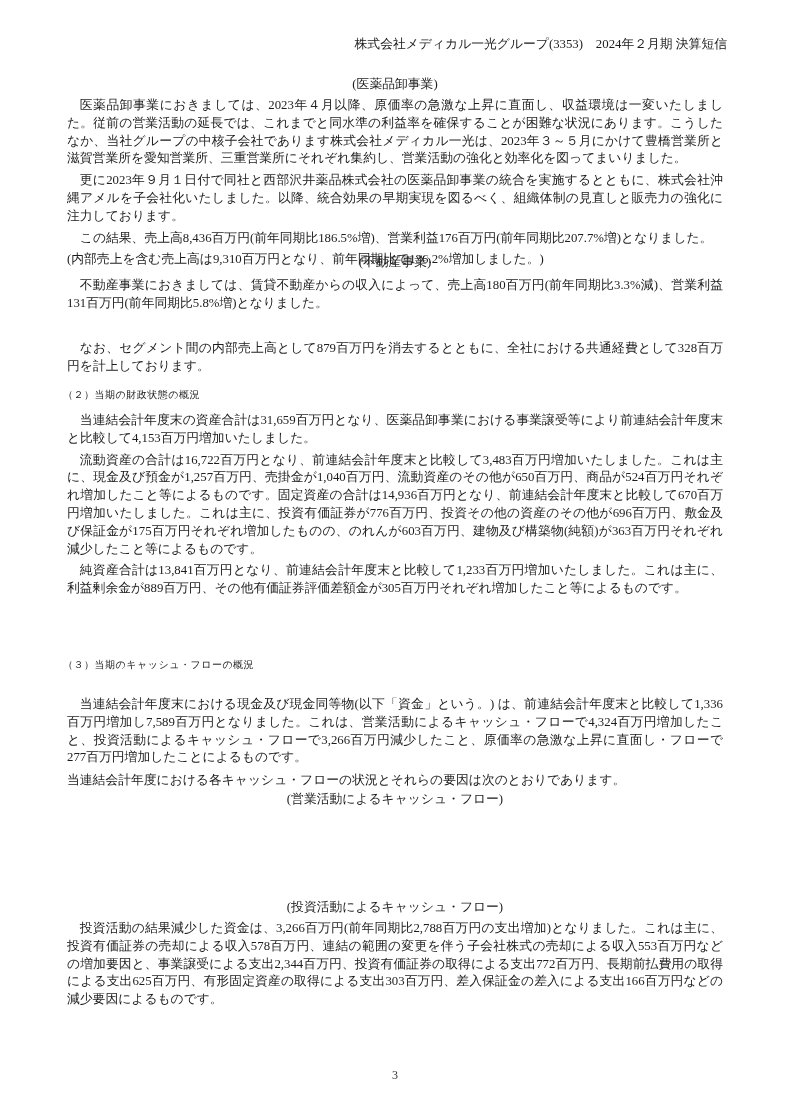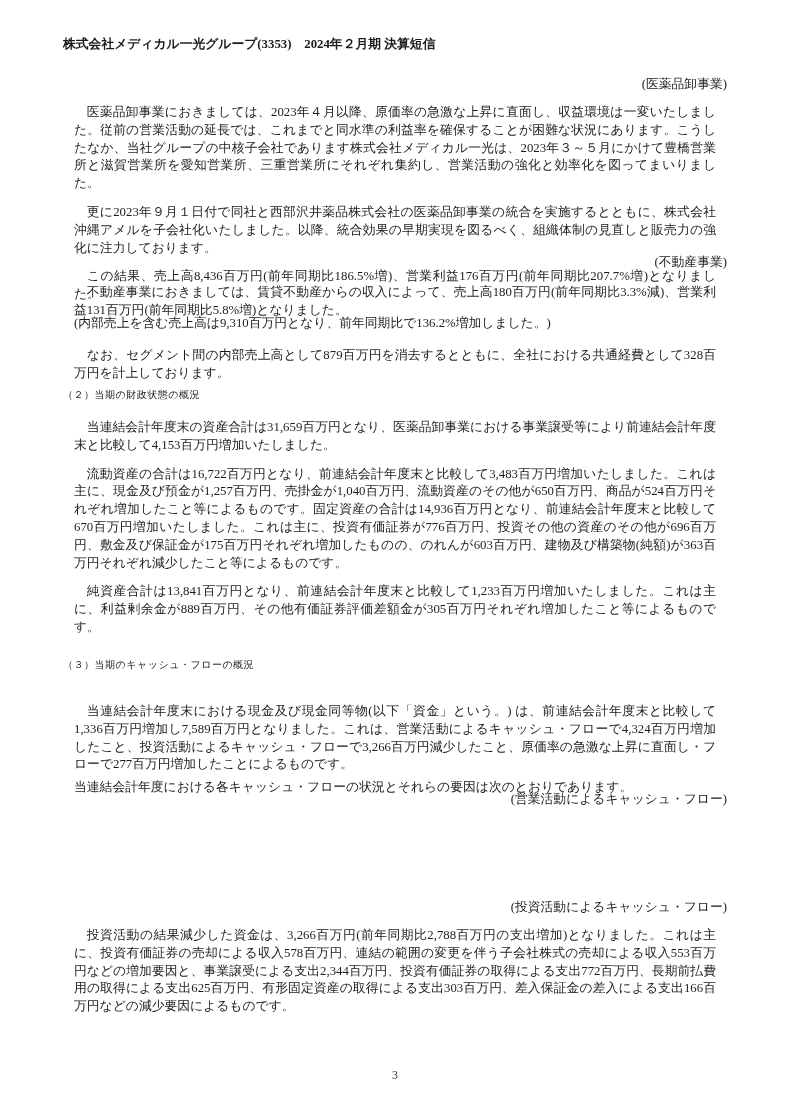--- a/index.html
+++ b/index.html
@@ -13,25 +13,25 @@
     overflow: hidden;
   }
   .block {
     position: absolute;
     left: 63px;
     width: 664px;
     font-size: 12.8px;
     line-height: 17.8px;
     text-align: justify;
   }
-  .block p { margin: 11px; }
+  .block p { margin: 4px; }
   .indent { text-indent: 12.8px; }
-  .header { white-space: pre-wrap; font-weight: bold; }
+  .header { text-align: right; white-space: pre-wrap; }
   .heading { font-size: 10px; line-height: 18px; letter-spacing: 0.5px; }
-  .seclabel { text-align: right; }
+  .seclabel { text-align: center; }
   .pagenum {
     position: absolute;
     left: 0;
     width: 790px;
     text-align: center;
     font-size: 12px;
     line-height: 16px;
     color: #333;
   }
 </style>

